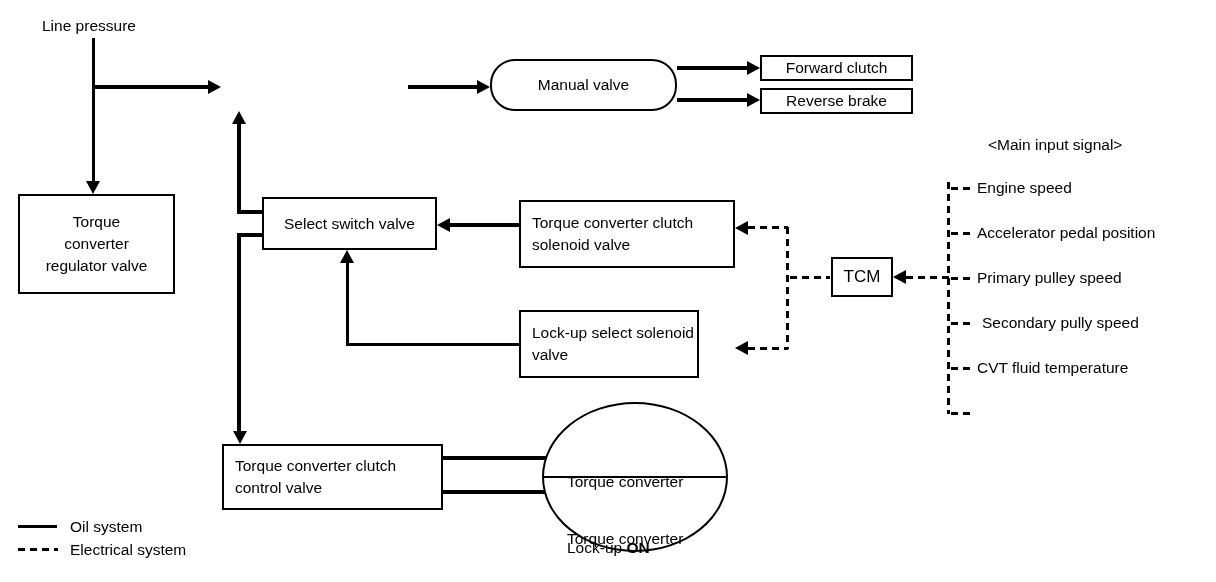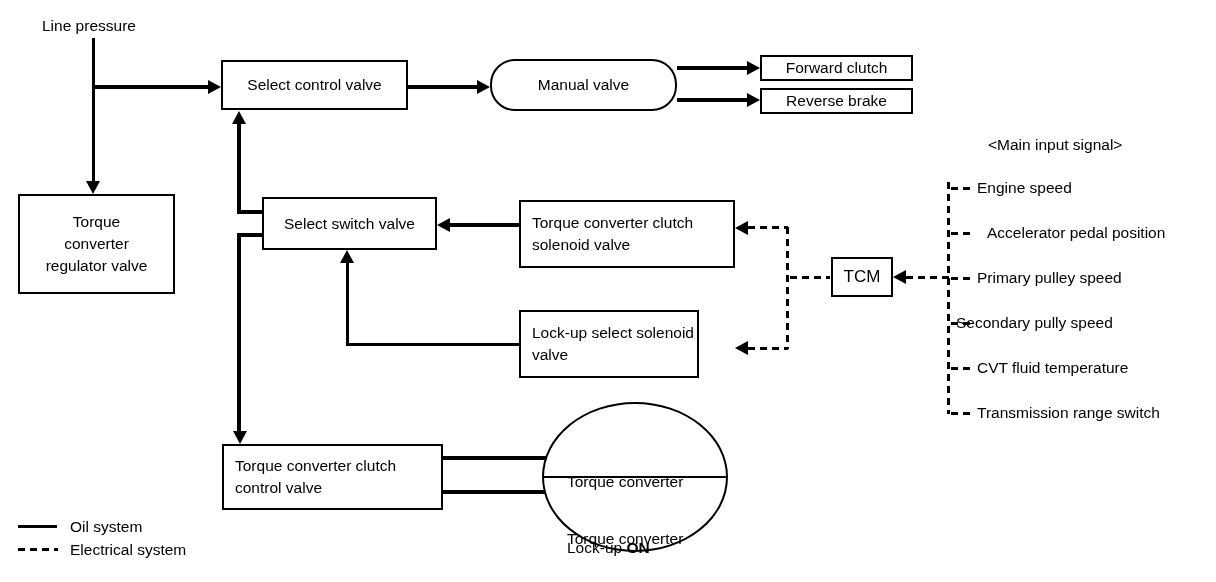--- a/index.html
+++ b/index.html
@@ -103,23 +103,20 @@
   <div class="arr l" style="left:893px;top:270px;"></div>
 
   <div class="dash-v" style="left:947px;top:182px;width:3px;height:232px;"></div>
   <div class="dash-h" style="left:951px;top:187px;width:22px;height:3px;"></div>
   <div class="dash-h" style="left:951px;top:232px;width:22px;height:3px;"></div>
   <div class="dash-h" style="left:951px;top:277px;width:22px;height:3px;"></div>
   <div class="dash-h" style="left:951px;top:322px;width:22px;height:3px;"></div>
   <div class="dash-h" style="left:951px;top:367px;width:22px;height:3px;"></div>
   <div class="dash-h" style="left:951px;top:412px;width:22px;height:3px;"></div>
 
-  <div class="box" id="b-scv">
-    <span>Select control valve</span>
-  </div>
 
   <div class="box" id="b-mv">
     <span>Manual valve</span>
   </div>
 
   <div class="box" id="b-fc">
     <span>Forward clutch</span>
   </div>
 
   <div class="box" id="b-rb">
@@ -162,24 +159,23 @@
     <div>Torque converter</div>
     <div><span>Lock-up </span><span class="status">ON</span></div>
   </div>
   <div class="etext" style="left:567px;top:484px;">
     <div>Torque converter</div>
     
   </div>
 
   <div class="lbl" style="left:988px;top:134px;">&lt;Main input signal&gt;</div>
   <div class="lbl" style="left:977px;top:177px;">Engine speed</div>
-  <div class="lbl" style="left:977px;top:222px;margin-left:10px;">Accelerator pedal position</div>
+  <div class="lbl" style="left:977px;top:222px;">Accelerator pedal position</div>
   <div class="lbl" style="left:977px;top:267px;">Primary pulley speed</div>
-  <div class="lbl" style="left:956px;top:312px;">Secondary pully speed</div>
+  <div class="lbl" style="left:982px;top:312px;">Secondary pully speed</div>
   <div class="lbl" style="left:977px;top:357px;">CVT fluid temperature</div>
-  <div class="lbl" style="left:977px;top:402px;">Transmission range switch</div>
 
   <div class="hline" style="left:18px;top:525px;width:39px;height:3px;"></div>
   <div class="lbl" style="left:70px;top:516px;">Oil system</div>
   <div class="dash-h" style="left:18px;top:548px;width:40px;height:3px;"></div>
   <div class="lbl" style="left:70px;top:539px;">Electrical system</div>
 
 </div>
 
 </body></html>

